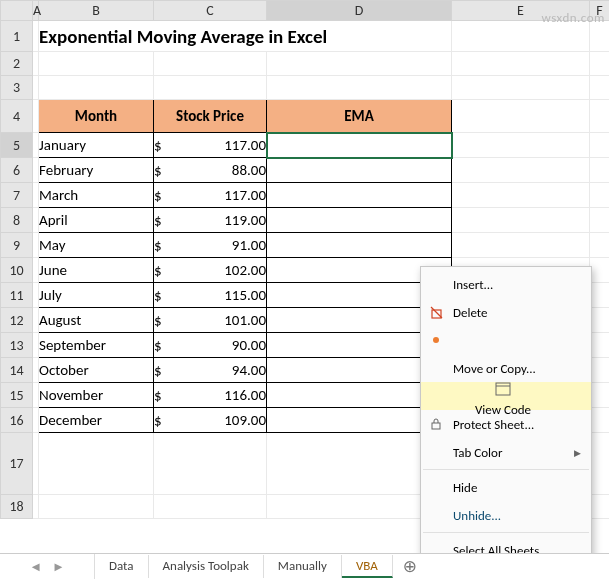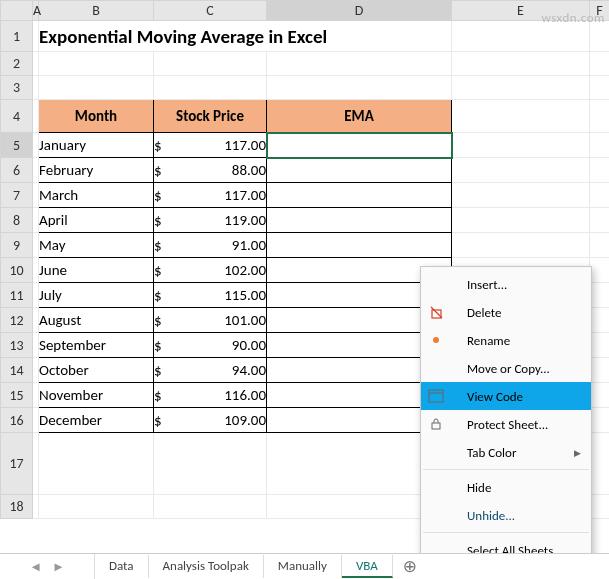--- a/index.html
+++ b/index.html
@@ -82,44 +82,44 @@
   }
   .tab {
     padding: 3px 14px;
     border-right: 1px solid #ddd;
     color: #444;
     cursor: pointer;
   }
   .tab.active {
     background: #fff;
     border-bottom: 2px solid #217346;
-    color: #0f766e;
+    color: #a16207;
     font-weight: normal;
   }
   .newtab { padding: 0 10px; color: #777; font-size: 17px; }
 
   
   .ctxmenu {
     position: absolute;
     left: 420px; top: 266px;
     width: 172px;
     background: #fafafa;
     border: 1px solid #c8c8c8;
     box-shadow: 2px 3px 8px rgba(0,0,0,0.25);
     font-size: 13px;
     padding: 3px 0;
   }
   .ctxitem {
     display: flex; align-items: center;
     height: 28px;
     padding: 0 10px 0 4px;
-    gap: 20px;
+    gap: 6px;
     cursor: default;
   }
-  .ctxitem.hover { background: #0ea5e9; }
+  .ctxitem.hover { background: #fef9c3; flex-direction: column; }
   .ctxitem.disabled { color: #0c4a6e; }
   .ctxicon { width: 22px; height: 18px; display: flex; align-items: center; justify-content: center; }
   .ctxlabel { flex: 1; }
   .ctxarrow { font-size: 9px; color: #666; }
   .ctx-sep { height: 1px; background: #e0e0e0; margin: 3px 2px; }
   .accent-dot { width: 6px; height: 6px; background: #ed7d31; border-radius: 50%; display: inline-block; }
 
   .watermark {
     position: absolute;
     right: 4px; top: 10px;
@@ -326,21 +326,20 @@
           <rect x="3" y="5" width="9" height="8" fill="none" stroke="#d04423" stroke-width="1.2"></rect>
           <line x1="2" y1="2" x2="13" y2="13" stroke="#d04423" stroke-width="1.2"></line>
         </svg>
     </span>
     <span class="ctxlabel">Delete</span>
   </div>
   <div class="ctxitem">
     <span class="ctxicon">
         <span class="accent-dot"></span>
       </span>
-    <span class="ctxlabel">Rename</span>
   </div>
   <div class="ctxitem">
     <span class="ctxicon"></span>
     <span class="ctxlabel">Move or Copy...</span>
   </div>
   <div class="ctxitem hover">
     <span class="ctxicon">
       <svg width="16" height="14">
           <rect x="1" y="1" width="14" height="12" fill="none" stroke="#666"></rect>
           <line x1="1" y1="4" x2="15" y2="4" stroke="#666"></line>

